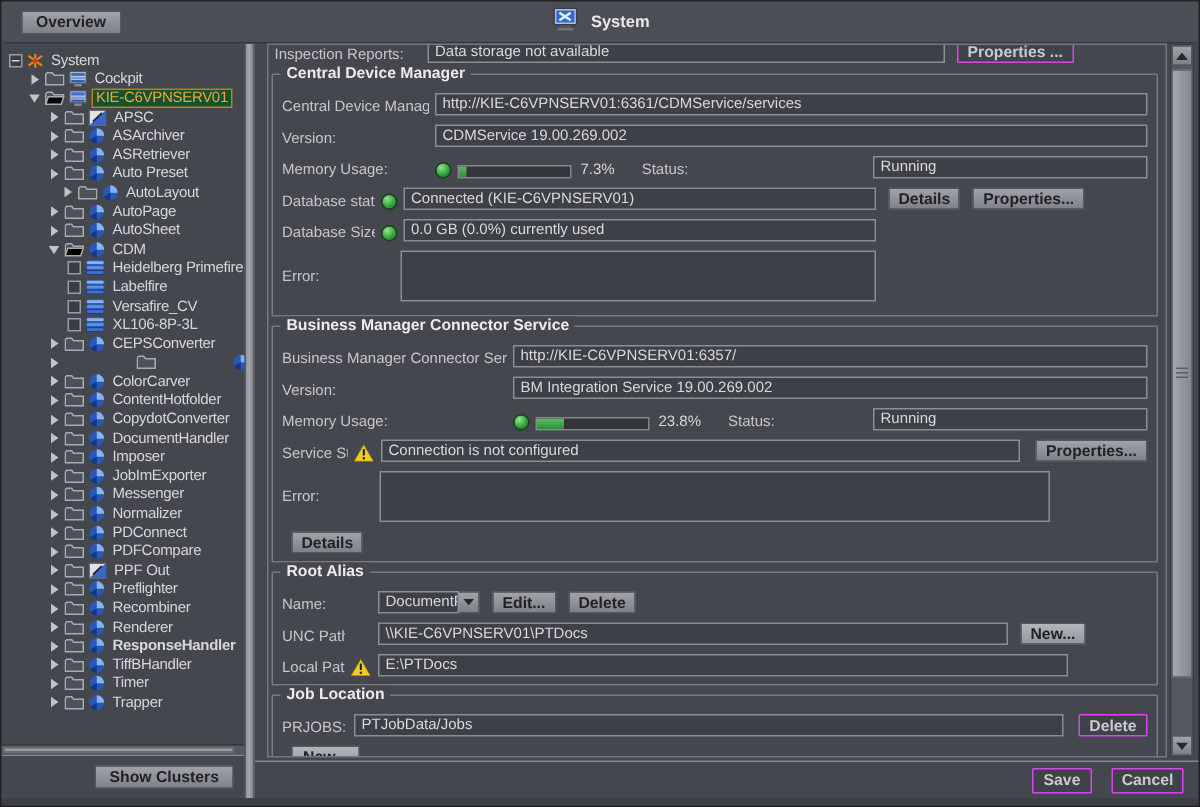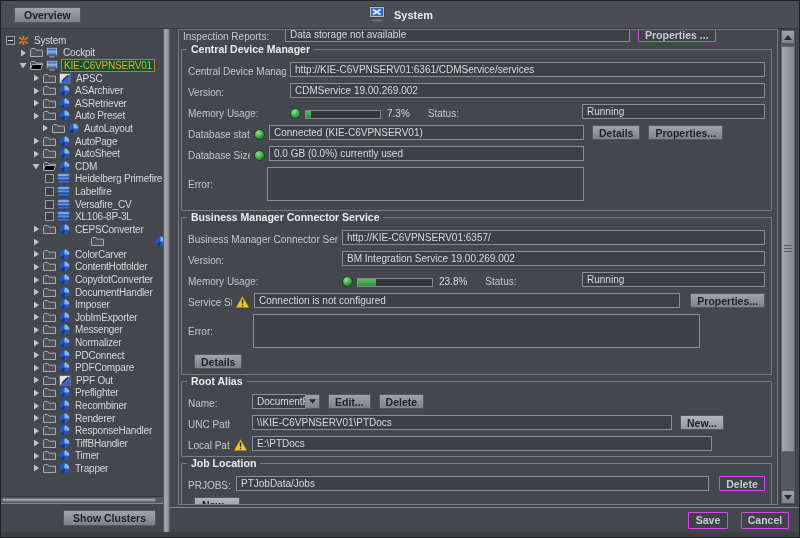--- a/index.html
+++ b/index.html
@@ -668,21 +668,21 @@
             </span>
             <span class="tw">
               <svg width="11" height="11" viewBox="0 0 12 12">
                 <circle cx="6" cy="6" r="5.4" fill="#2a57b8"></circle>
                 <path d="M6 6 L6 0.6 A5.4 5.4 0 0 1 11.4 6 Z" fill="#85b5f0"></path>
                 <path d="M6 6 L1.3 8.7 A5.4 5.4 0 0 0 6 11.4 Z" fill="#123a80"></path>
               </svg>
             </span>
             <span class="tlabel">Renderer</span>
           </div>
-          <div class="tree-row" style="padding-left: 31px;">
+          <div class="tree-row" style="padding-left: 31px; font-weight: bold;">
             <span class="tw" style="width:8px">
               <svg width="7" height="8" viewBox="0 0 7 8">
                 <path d="M1 0.5 L6 4 L1 7.5 Z" fill="#c2c3c6"></path>
               </svg>
             </span>
             <span class="tw">
               <svg width="13" height="11" viewBox="0 0 13 11">
                 <path d="M0.5 2.5 L1.5 1.5 L4.8 1.5 L6 3.2 L12.5 3.2 L12.5 9.5 L0.5 9.5 Z" fill="#4e5158" stroke="#a8abb0"></path>
               </svg>
             </span>

